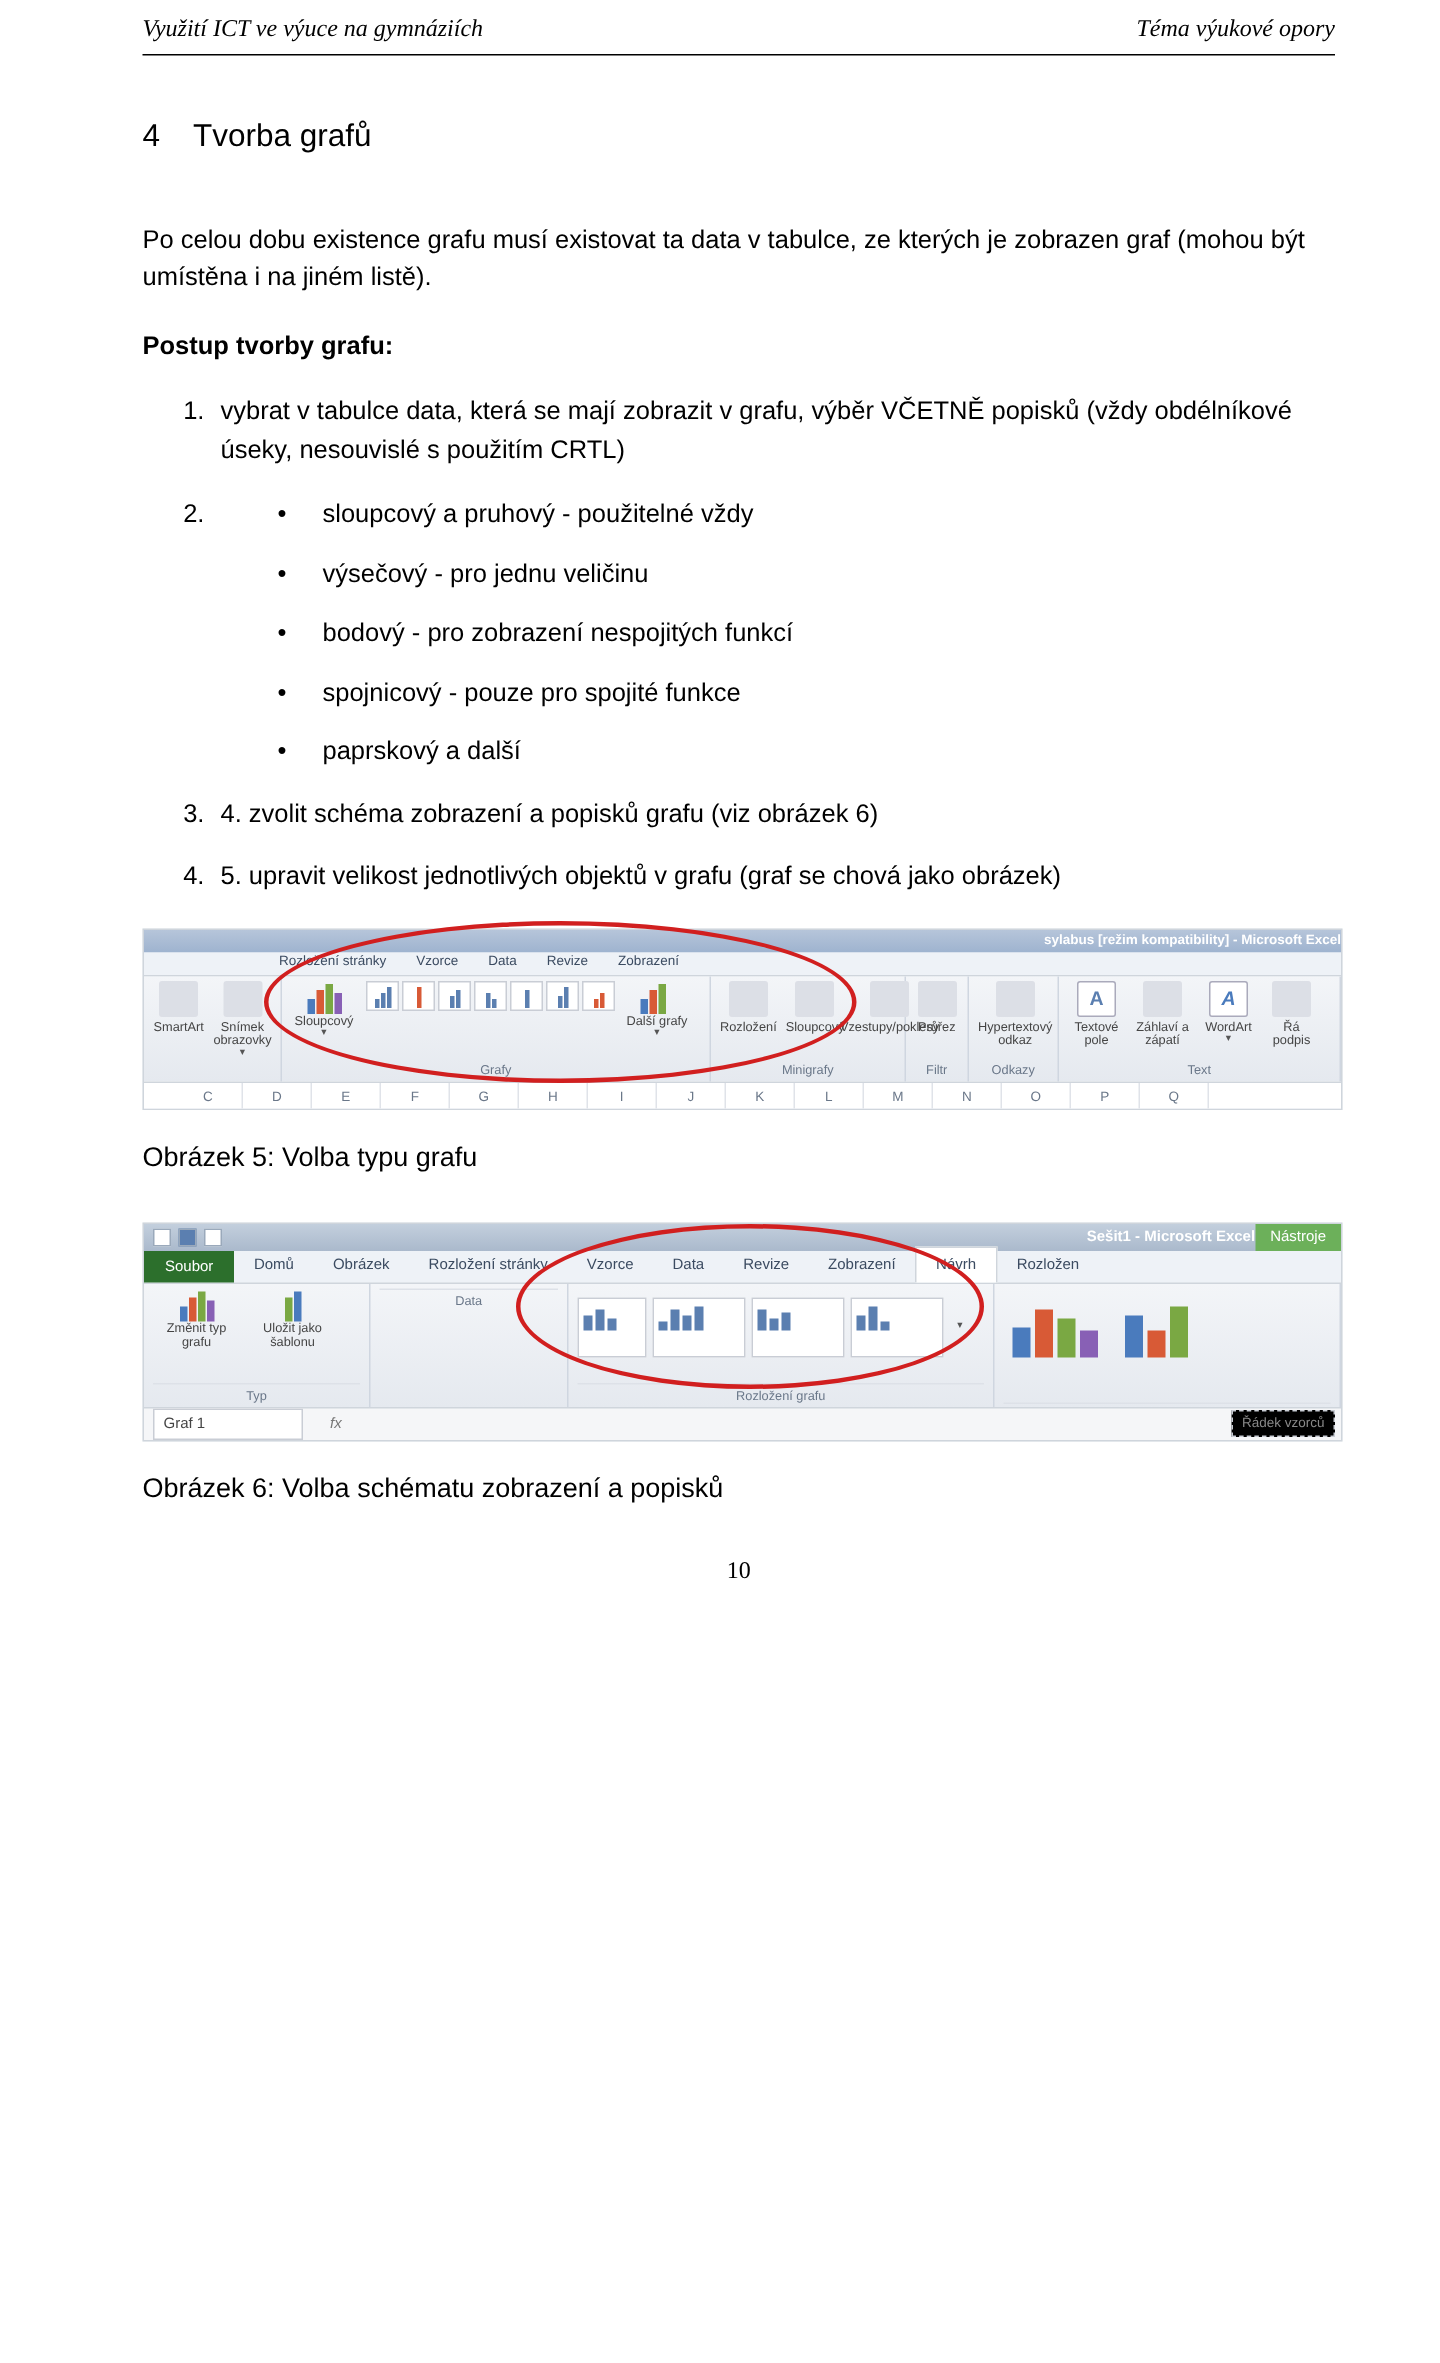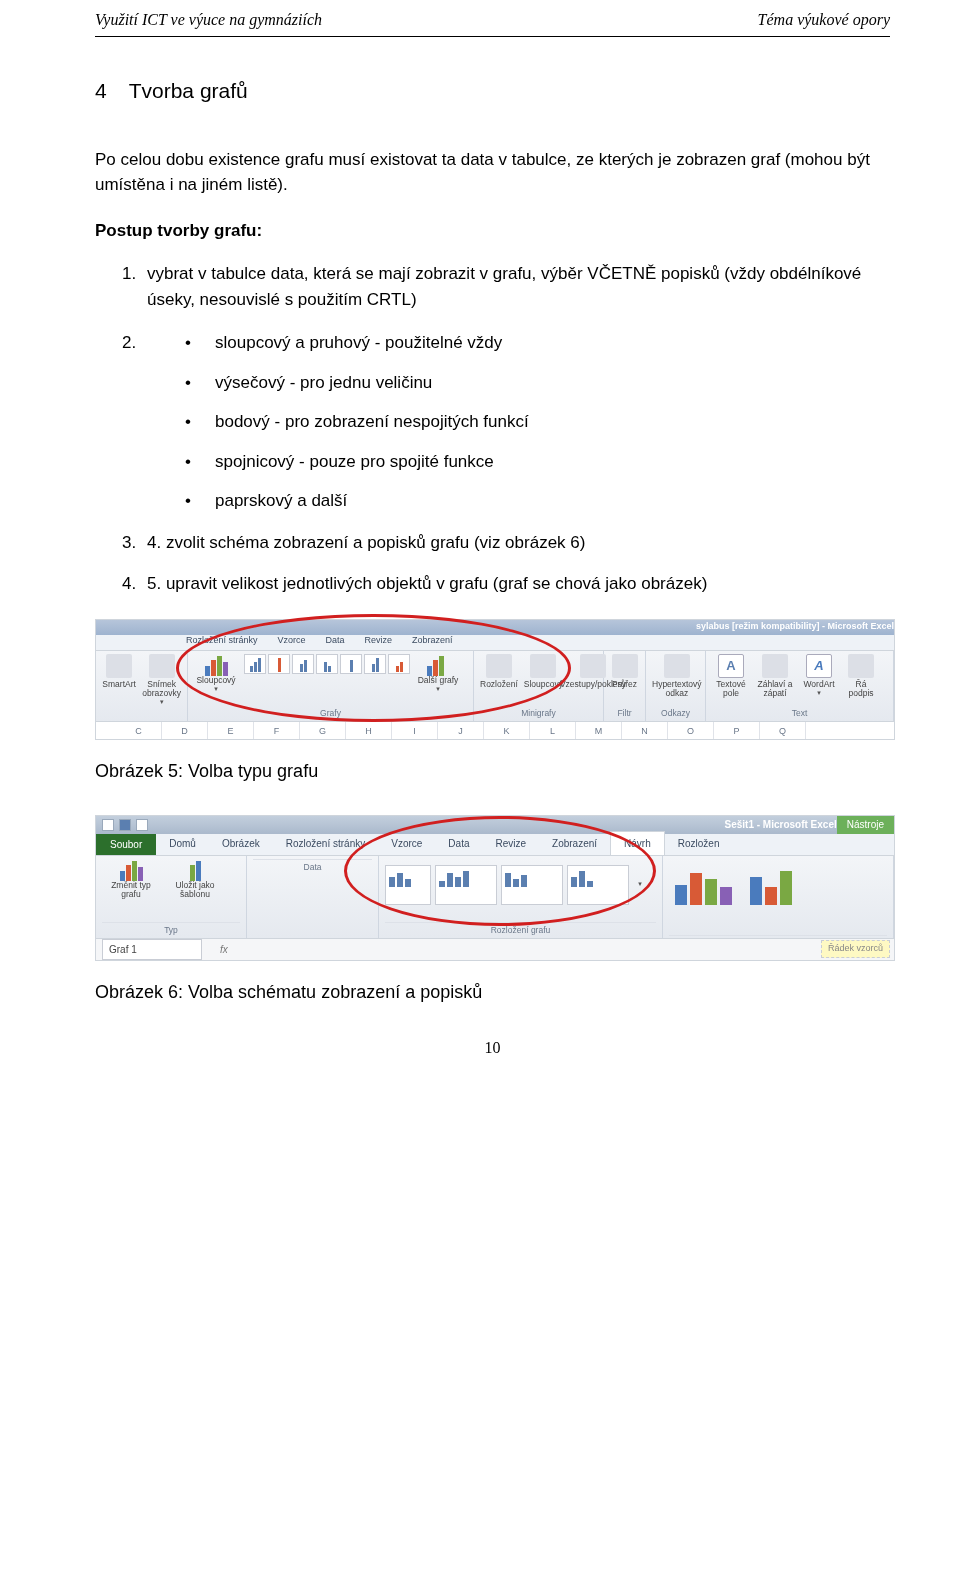--- a/index.html
+++ b/index.html
@@ -111,21 +111,21 @@
   .shot2 .grp-label { border-top:1px solid #dde1e8; }
   .layout-ic { width: 46px; height: 40px; border:1px solid #c9cdd5; background:#fff; padding:3px; }
   .layout-ic .bars { display:flex; gap:2px; align-items:flex-end; height:18px; }
   .layout-ic .bars span { width:6px; background:#5b7fb0; }
   .colorbars { display:flex; gap:3px; align-items:flex-end; height:36px; padding:0 6px; }
   .colorbars span { width:12px; }
   .shot2 .ellipse { left: 248px; top: 0px; width: 312px; height: 110px; }
   .namebox-row { display:flex; height:22px; border-top:1px solid #cfd5dc; background:#f5f6f8; align-items:center; font-size:10px; }
   .namebox-row .nb { width:100px; background:#fff; border:1px solid #c9cdd5; margin:2px 0 2px 6px; padding:2px 6px; }
   .namebox-row .fx { margin-left:18px; font-style:italic; color:#777; }
-  .namebox-row .hint { margin-left:auto; border:1px dashed #c9cdd5; padding:1px 6px; background:#fef9c3; margin-right:4px; font-size:9px; color:#888; }
+  .namebox-row .hint { margin-left:auto; border:1px dashed #c9cdd5; padding:1px 6px; background:#000000; margin-right:4px; font-size:9px; color:#888; }
 </style>
 </head>
 <body>
 
 <div class="hdr">
   <span>Využití ICT ve výuce na gymnáziích</span>
   <span>Téma výukové opory</span>
 </div>
 
 <h2 class="h2">

